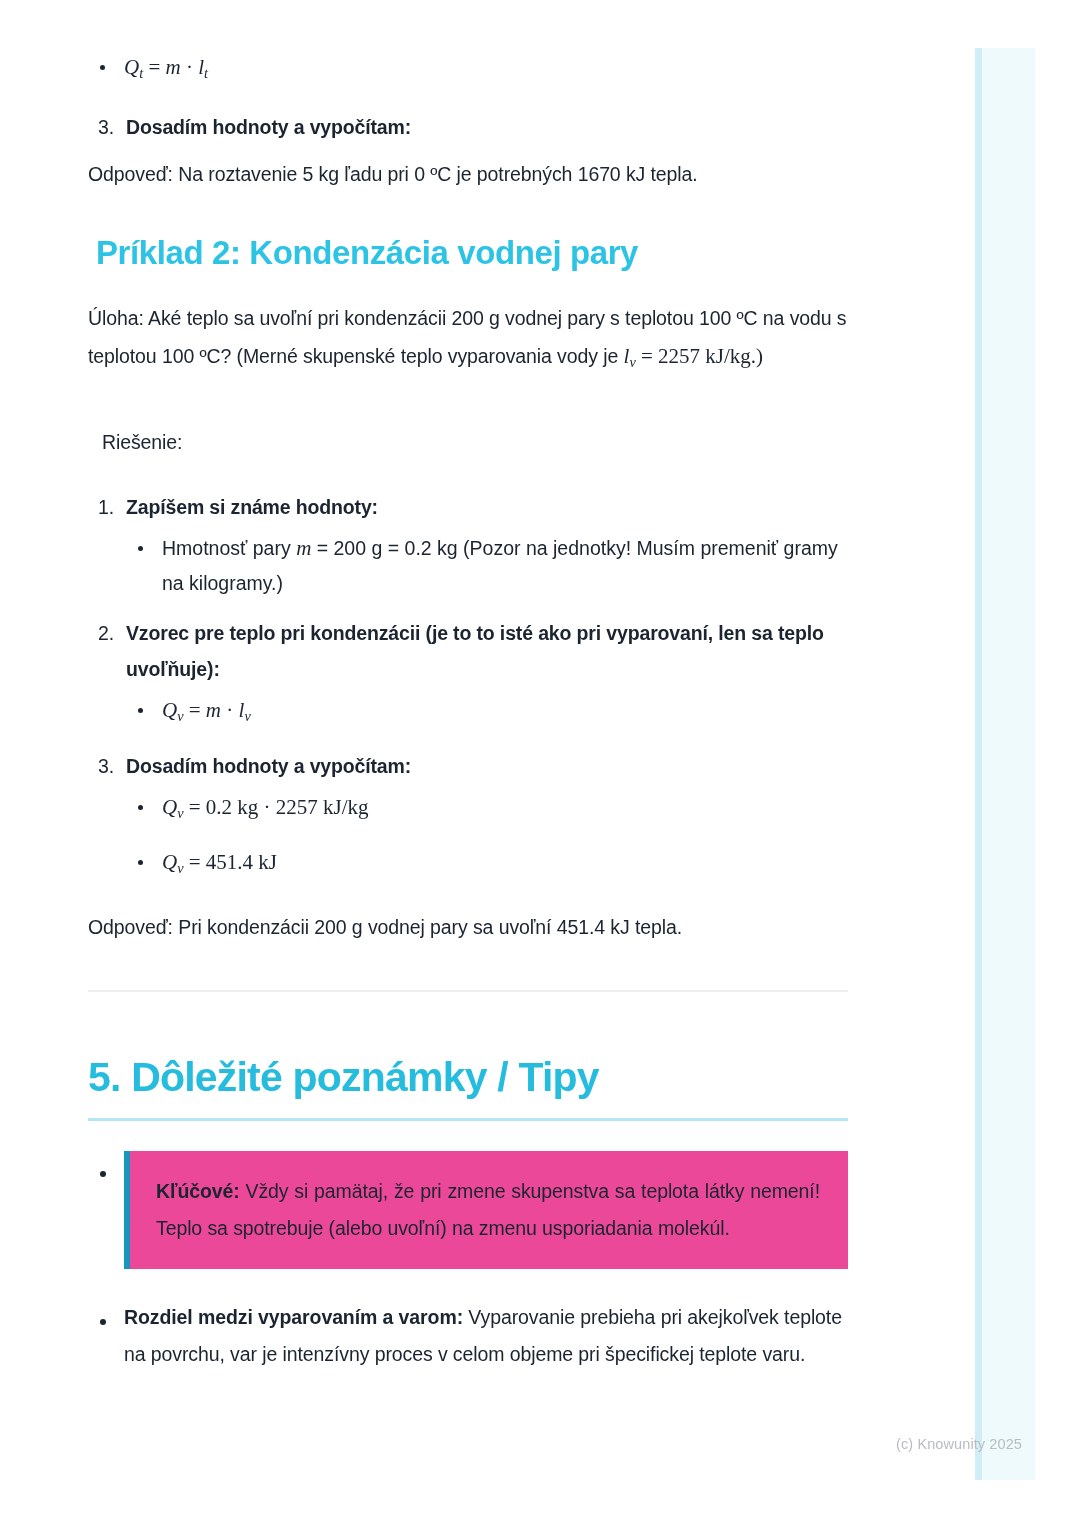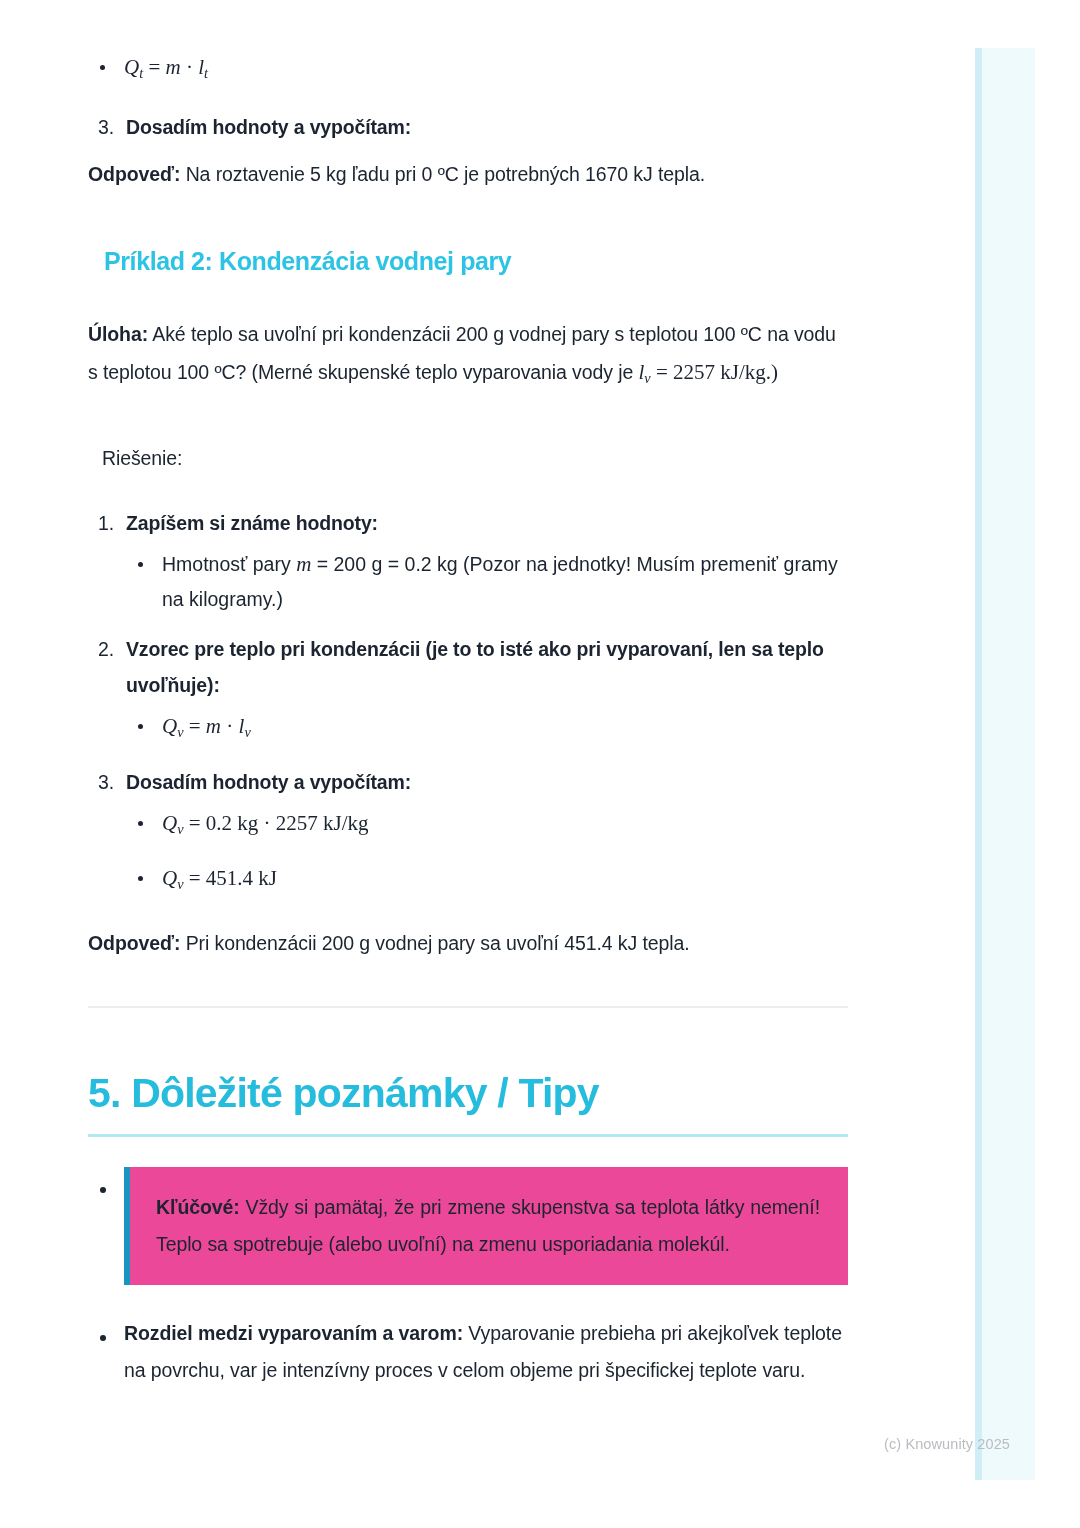--- a/index.html
+++ b/index.html
@@ -52,21 +52,21 @@
 
   
   .para {
     font-size: 19.5px;
     line-height: 38px;
     color: #1b2430;
     margin: 0 0 4px 0;
     letter-spacing: -0.1px;
   }
   .para b, .lead {
-    font-weight: 700;
+    font-weight: 400;
   }
   .sect-label {
     font-size: 19.5px;
     font-weight: 400;
     line-height: 34px;
     color: #1b2430;
     margin: 14px;
     letter-spacing: -0.1px;
   }
 
@@ -81,25 +81,25 @@
     font-style: italic;
   }
   .math sub {
     font-size: 0.68em;
     font-style: italic;
     vertical-align: -0.28em;
   }
 
   
   .h-example {
-    font-size: 25px;
+    font-size: 33px;
     font-weight: 700;
     color: #2cc3e4;
     letter-spacing: -0.4px;
-    margin: 16px;
+    margin: 8px;
     line-height: 44px;
   }
   .h-major {
     font-size: 41px;
     font-weight: 700;
     color: #26bcdd;
     letter-spacing: -0.8px;
     margin: 0;
     line-height: 54px;
   }
@@ -218,21 +218,21 @@
     text-align: justify;
     letter-spacing: -0.1px;
   }
   .callout b {
     font-weight: 700;
   }
 
   
   #watermark {
     position: absolute;
-    left: 0;
+    left: 12px;
     top: 1436px;
     width: 1010px;
     text-align: right;
     font-size: 14.5px;
     color: #b9bcc0;
     letter-spacing: 0.1px;
   }
 
   .spacer-xs { height: 8px; }
   .spacer-sm { height: 16px; }

